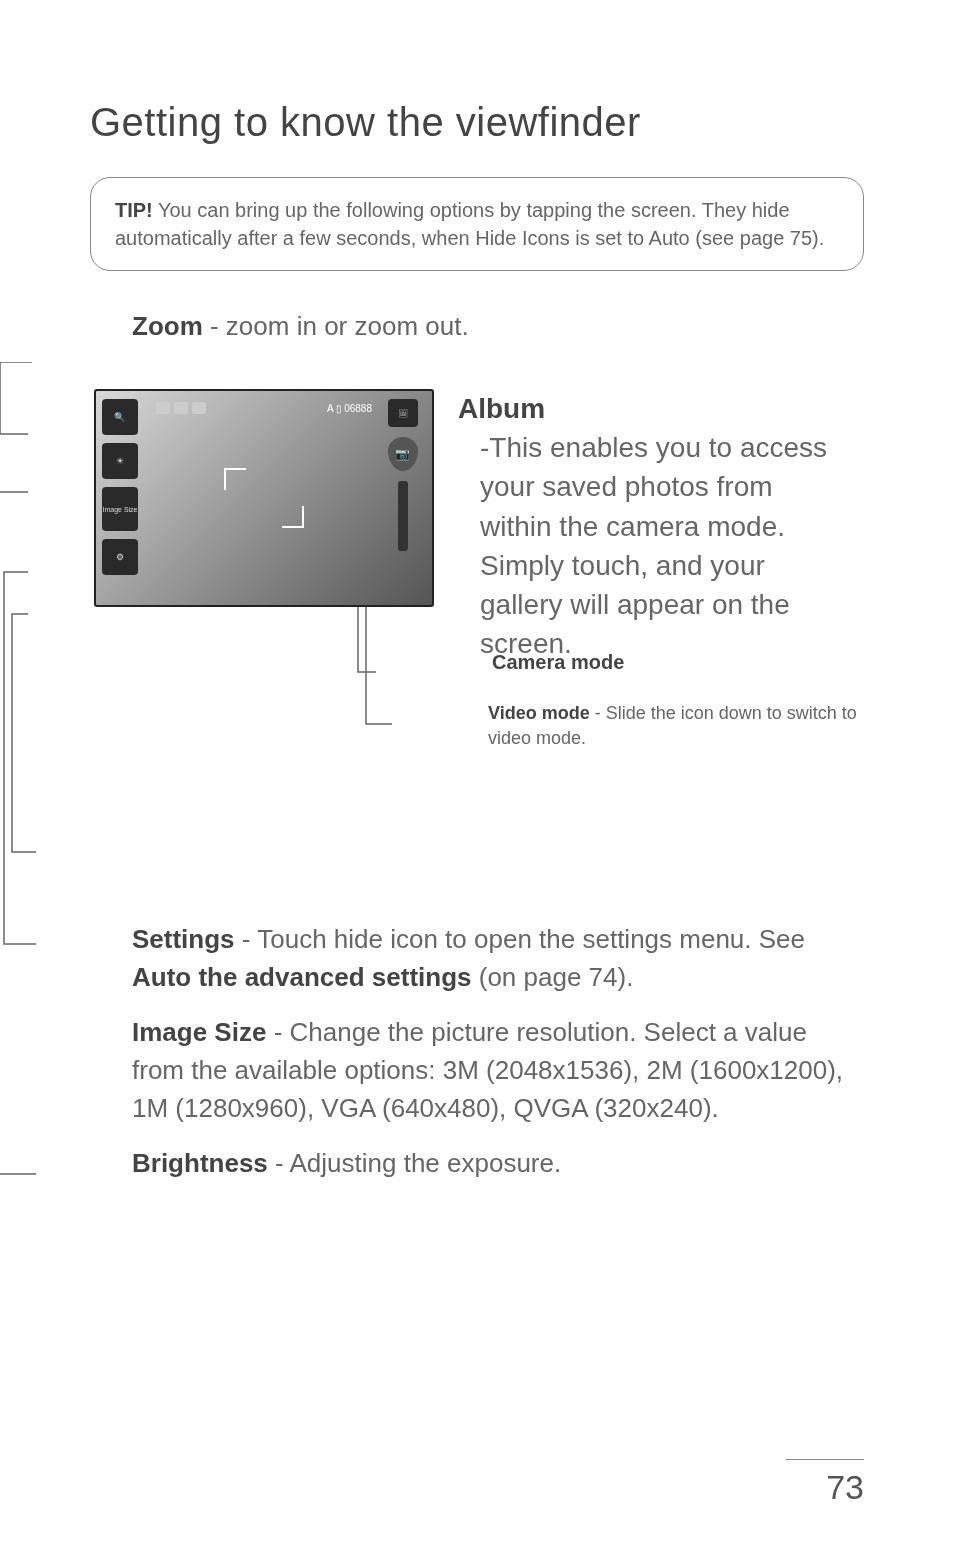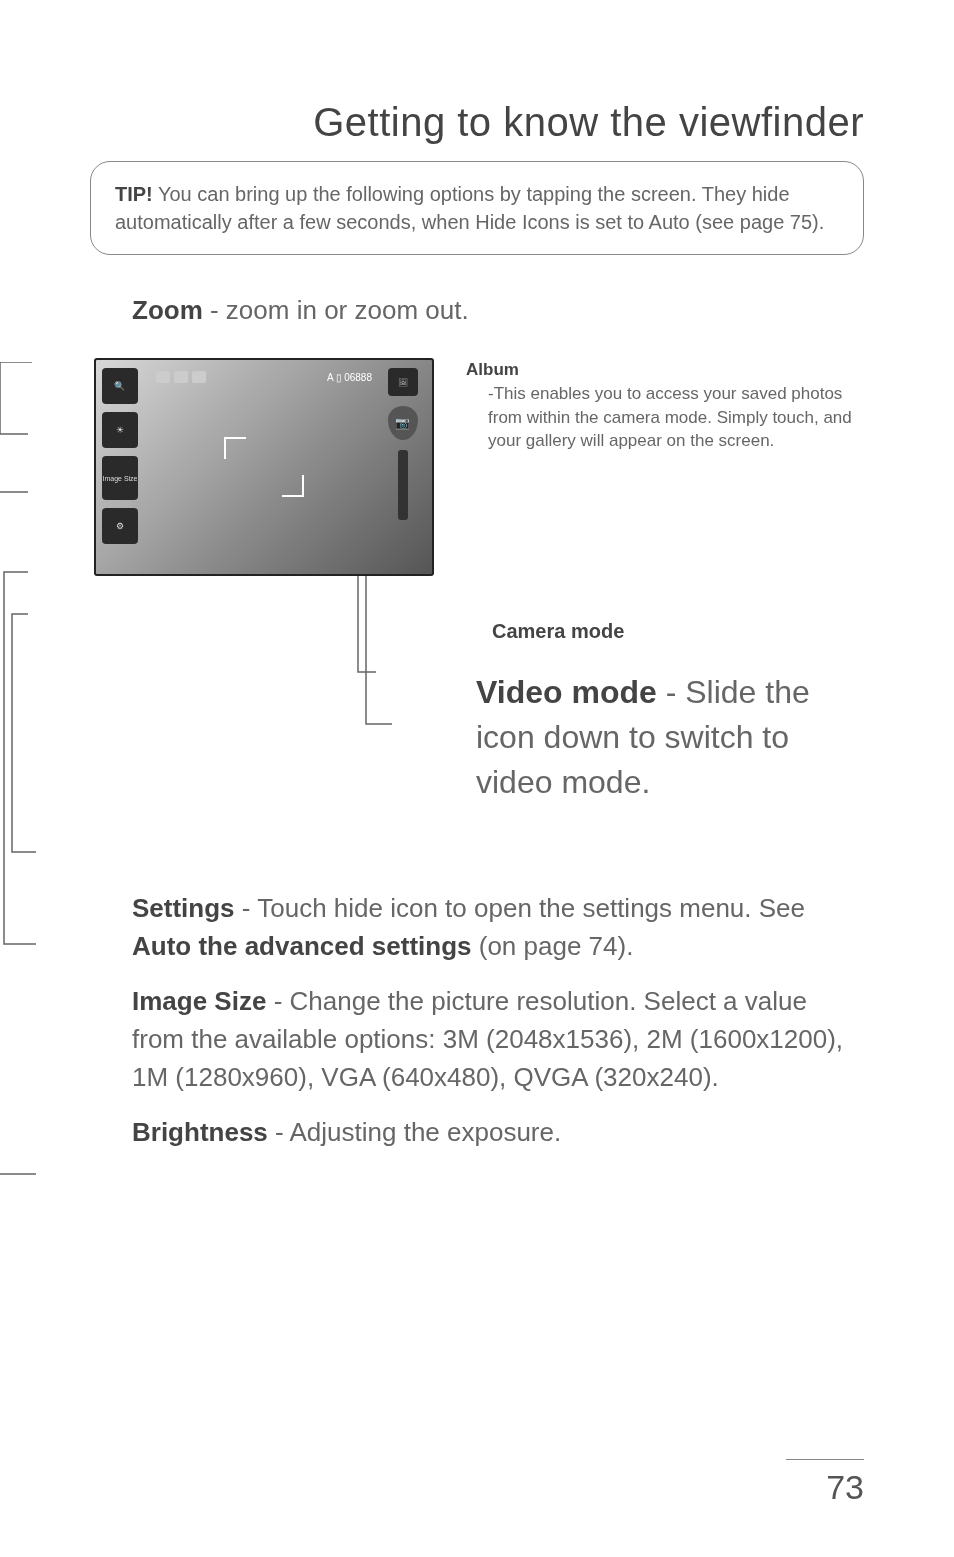--- a/index.html
+++ b/index.html
@@ -13,42 +13,41 @@
       background: #fff;
       font-family: "Helvetica Neue", Arial, sans-serif;
       color: #5a5a5a;
       position: relative;
       padding: 100px 90px 60px 90px;
     }
     .page-title {
       font-size: 40px;
       font-weight: 300;
       color: #444;
-      margin-bottom: 16px;
+      margin-bottom: 32px;
       letter-spacing: 0.5px;
-      text-align: right;
     }
     .tip-box {
       border: 1.5px solid #888;
       border-radius: 20px;
       padding: 18px 24px;
       font-size: 20px;
       line-height: 1.4;
       color: #666;
       margin-bottom: 40px;
     }
     .tip-box .tip-label {
       font-weight: 700;
       color: #444;
     }
     .zoom-line {
       margin-left: 42px;
       font-size: 26px;
       color: #666;
-      margin-bottom: 14px;
+      margin-bottom: 29px;
     }
     .bold {
       font-weight: 700;
       color: #444;
     }
     .diagram-area {
       position: relative;
       width: 100%;
       height: 540px;
     }
@@ -138,46 +137,46 @@
     .vf-focus-brackets::after {
       content:"";
       position:absolute;
       width:20px;height:20px;
       border:2px solid #fff;
     }
     .vf-focus-brackets::before { top:0;left:0;border-right:none;border-bottom:none;}
     .vf-focus-brackets::after { bottom:0;right:0;border-left:none;border-top:none;}
     .album-block {
       position: absolute;
-      left: 376px;
+      left: 368px;
       top: 18px;
       width: 390px;
-      font-size: 17px;
+      font-size: 28px;
       line-height: 1.4;
       color: #666;
     }
     .album-block .indent {
       padding-left: 22px;
       display: block;
     }
     .camera-mode-line {
       position: absolute;
       left: 380px;
       top: 280px;
       font-size: 20px;
       font-weight: 700;
       color: #444;
       padding-left: 22px;
     }
     .video-block {
       position: absolute;
-      left: 364px;
+      left: 376px;
       top: 330px;
       width: 400px;
-      font-size: 32px;
+      font-size: 18px;
       line-height: 1.4;
       color: #666;
       padding-left: 22px;
     }
     .lower-blocks {
       margin-top: 10px;
     }
     .settings-block, .imagesize-block, .brightness-block {
       font-size: 26px;
       line-height: 1.45;

